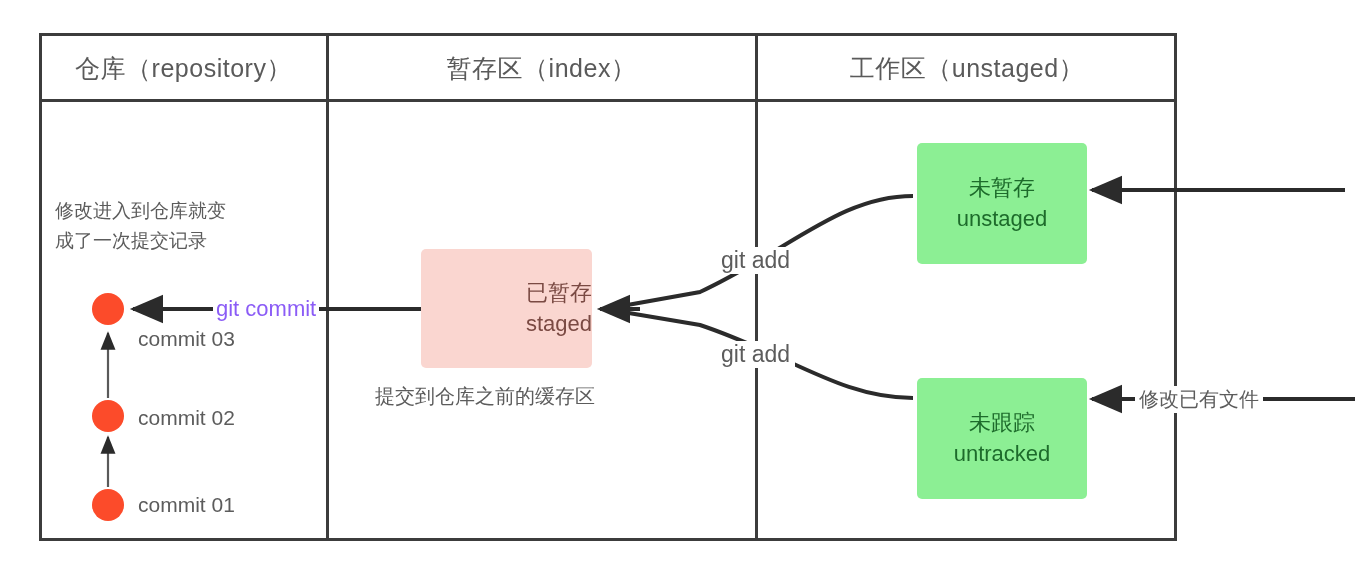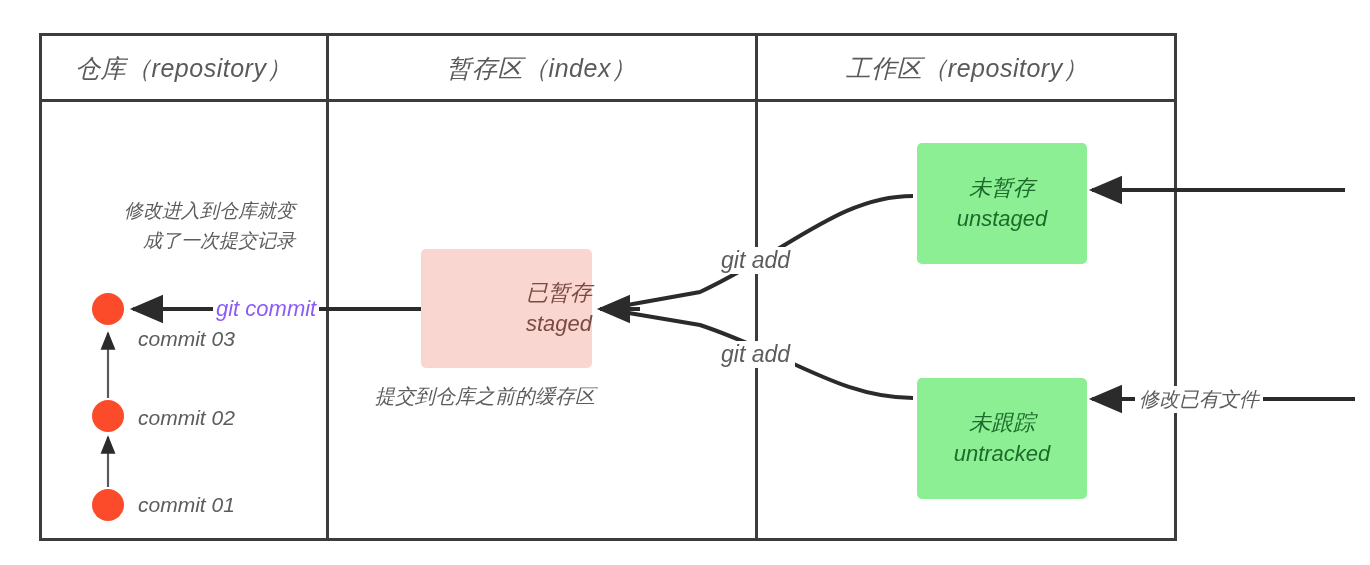--- a/index.html
+++ b/index.html
@@ -14,21 +14,20 @@
     overflow: hidden;
     font-family: "Liberation Sans", "DejaVu Sans", sans-serif;
     color: #555555;
   }
 
   #canvas {
     position: absolute;
     left: 0; top: 0;
     width: 1370px;
     height: 565px;
-    font-style: italic;
   }
 
   
   .table-frame {
     position: absolute;
     left: 39px;
     top: 33px;
     width: 1138px;
     height: 508px;
     border: 3px solid #3c3c3c;
@@ -67,21 +66,21 @@
   .col-header.h1 { left: 42px;  width: 283px; }
   .col-header.h2 { left: 329px; width: 425px; }
   .col-header.h3 { left: 758px; width: 418px; }
 
   
   .repo-note {
     position: absolute;
     left: 55px;
     top: 196px;
     width: 240px;
-    text-align: right;
+    text-align: left;
     font-size: 19px;
     line-height: 30px;
     color: #5c5c5c;
     white-space: pre-line;
   }
   .commit-dot {
     position: absolute;
     width: 32px;
     height: 32px;
     border-radius: 50%;
@@ -197,21 +196,21 @@
 
 <div id="canvas">
 
   <div class="table-frame"></div>
   <div class="header-rule"></div>
   <div class="col-divider d1"></div>
   <div class="col-divider d2"></div>
 
   <div class="col-header h1">仓库（repository）</div>
   <div class="col-header h2">暂存区（index）</div>
-  <div class="col-header h3">工作区（repository）</div>
+  <div class="col-header h3">工作区（unstaged）</div>
 
   <svg width="1370" height="565" style="position:absolute;left:0;top:0;">
     <defs>
       <marker id="arrowhead" markerWidth="9" markerHeight="9" refX="7.6" refY="4" orient="auto" markerUnits="strokeWidth">
         <path d="M0,0.4 L8.4,4 L0,7.6 Z" fill="#2b2b2b"></path>
       </marker>
       <marker id="arrowhead-sm" markerWidth="9" markerHeight="9" refX="7.6" refY="4" orient="auto" markerUnits="strokeWidth">
         <path d="M0,0.6 L8.4,4 L0,7.4 Z" fill="#2b2b2b"></path>
       </marker>
     </defs>

